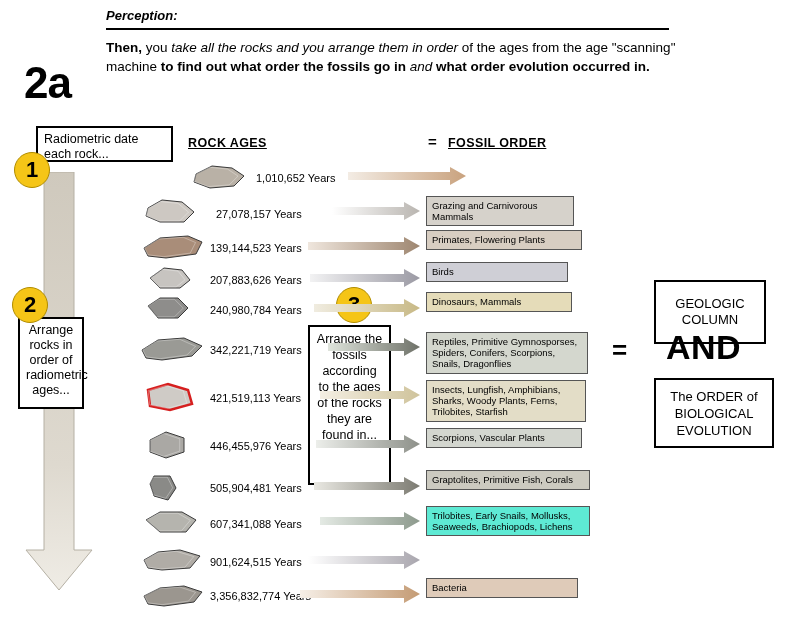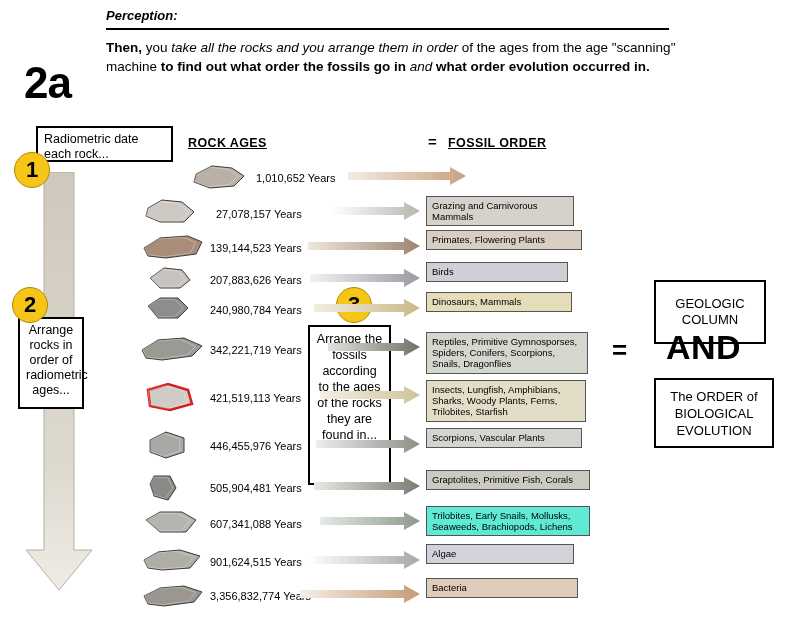--- a/index.html
+++ b/index.html
@@ -426,21 +426,20 @@
         <div class="age-label" style="left: 210px; top: 12px;">901,624,515 Years</div>
         <svg width="112" height="18" viewBox="0 0 112 18" class="arrow-wrap" style="left: 308px; top: 7px;">
           <defs>
             <linearGradient id="ag10" x1="0" y1="0" x2="1" y2="0">
               <stop offset="0%" stop-color="#ffffff"></stop>
               <stop offset="100%" stop-color="#a9a6ae"></stop>
             </linearGradient>
           </defs>
           <polygon points="0,5 96,5 96,0 112,9 96,18 96,13 0,13" fill="url(#ag10)"></polygon>
         </svg>
-        <div class="fossil-box" style="left: 426px; top: 0px; width: 148px; min-height: 20px; background: rgb(211, 209, 218);">Algae</div>
       </div>
       <div class="row" style="top: 578px;">
         <svg width="68" height="34" viewBox="0 0 68 34" class="rock-img">
           <path d="M4,18 L20,10 L44,8 L62,14 L54,24 L24,28 L8,26 Z" fill="#9b968f" stroke="#3a3a3a" stroke-width="1"></path>
           <path d="M4,18 L20,10 L44,8 L62,14 L54,24 L24,28 L8,26 Z" fill="none" stroke="rgba(255,255,255,0.35)" stroke-width="1" transform="translate(1,2) scale(0.88)"></path>
         </svg>
         <div class="age-label" style="left: 210px; top: 12px;">3,356,832,774 Years</div>
         <svg width="120" height="18" viewBox="0 0 120 18" class="arrow-wrap" style="left: 300px; top: 7px;">
           <defs>
             <linearGradient id="ag11" x1="0" y1="0" x2="1" y2="0">

